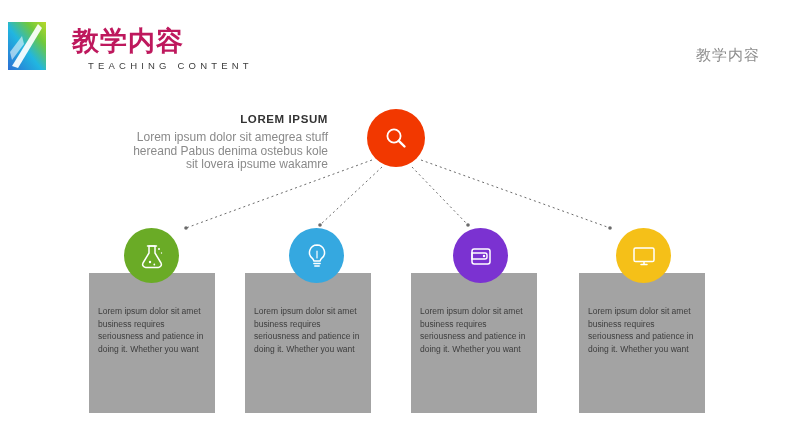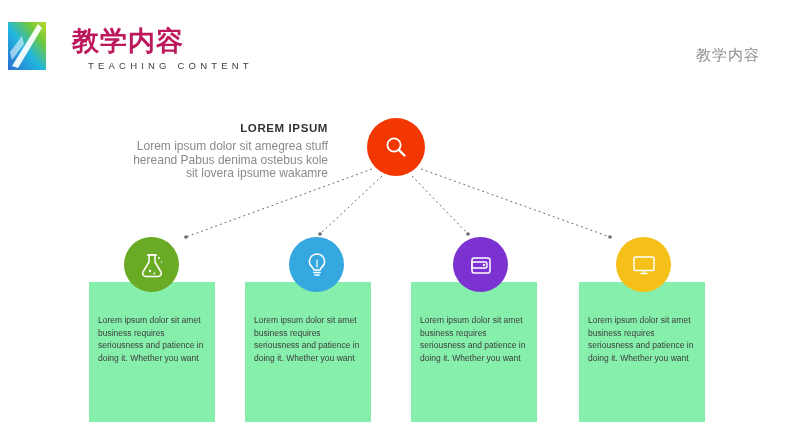--- a/index.html
+++ b/index.html
@@ -53,21 +53,21 @@
     position: absolute;
     right: 34px; top: 46px;
     font-size: 15px;
     color: #8c8c8c;
     letter-spacing: 1px;
   }
 
   
   .diagram {
     position: absolute;
-    left: 0; top: 82px;
+    left: 0; top: 73px;
     width: 794px; height: 357px;
   }
   .lines {
     position: absolute;
     left: 0; top: 0;
     width: 794px; height: 357px;
   }
 
   
   .top-node {
@@ -99,21 +99,21 @@
     color: #8a8a8a;
     line-height: 13.5px;
   }
 
   
   .card {
     position: absolute;
     top: 200px;
     width: 126px;
     height: 140px;
-    background: #86efac;
+    background: #a3a3a3;
   }
   .card-0 { left: 89px; }
   .card-1 { left: 245px; }
   .card-2 { left: 411px; }
   .card-3 { left: 579px; }
 
   .card-text {
     position: absolute;
     left: 9px;
     top: 32px;

